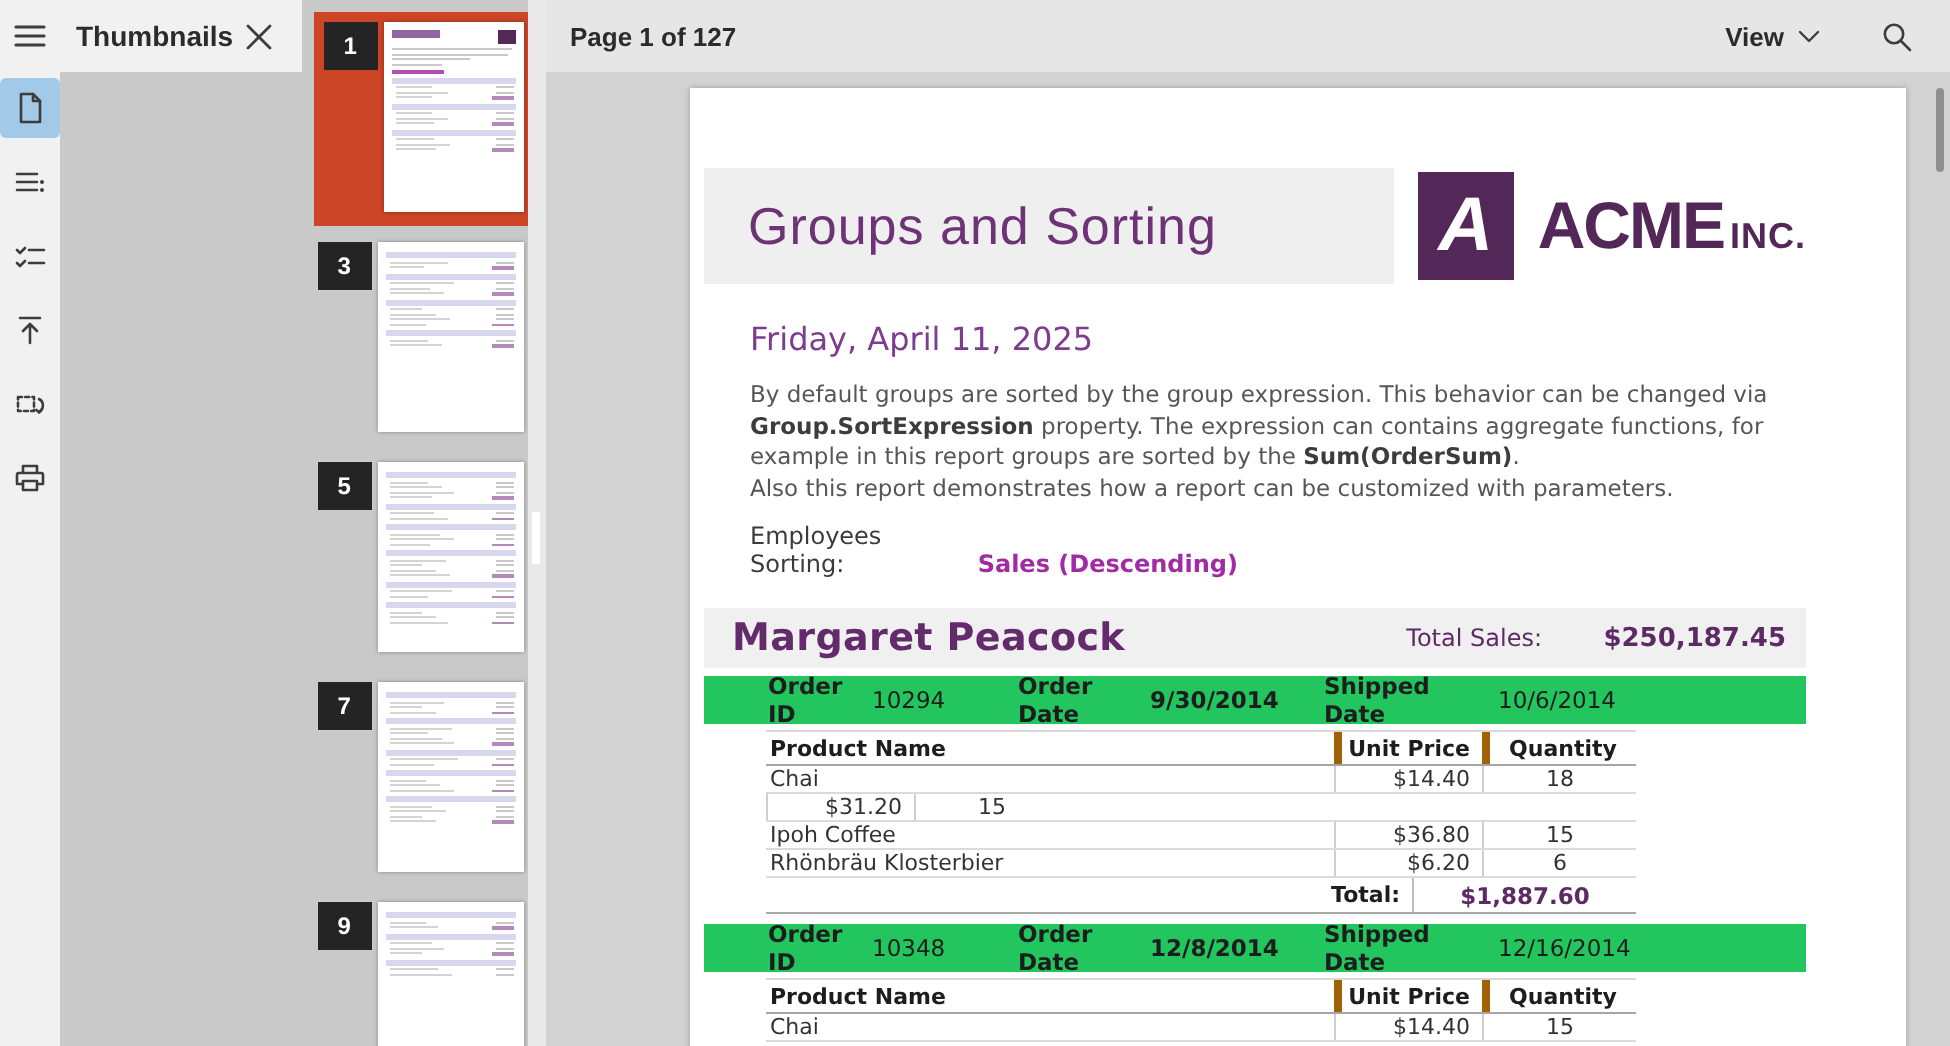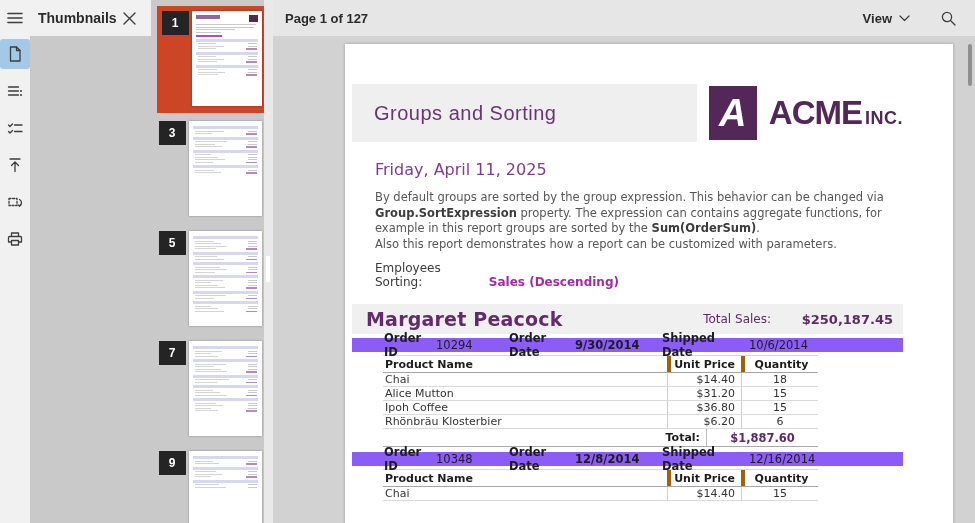--- a/index.html
+++ b/index.html
@@ -48,40 +48,40 @@
   .search-btn { margin-left:14px; }
 
   .viewport { flex:1; background:#D2D2D2; position:relative; overflow:hidden; }
   .vscroll { position:absolute; right:3px; top:8px; width:4px; height:470px; }
   .vscroll .vthumb { width:4px; height:42px; background:#8f8f8f; border-radius:2px; }
 
   
   .page { position:absolute; left:72px; top:8px; width:608px; height:700px; background:#fff; box-shadow:0 0 3px rgba(0,0,0,.25); font-family:"DejaVu Sans", sans-serif; }
   .doc-header { display:flex; margin:40px 50px 0 7px; height:58px; }
   .title-band { flex:1; background:#EFEFEF; display:flex; align-items:center; }
-  .doc-title { font-family:"Liberation Sans", sans-serif; font-weight:300; font-size:20px; color:#6E3276; padding-left:22px; letter-spacing:.5px; }
+  .doc-title { font-family:"Liberation Sans", sans-serif; font-weight:300; font-size:26px; color:#6E3276; padding-left:22px; letter-spacing:.5px; }
   .logo { display:flex; align-items:center; padding-left:12px; }
   .logo-mark { width:48px; height:54px; background:#542759; color:#fff; display:flex; align-items:center; justify-content:center; font-weight:700; font-style:italic; font-size:38px; font-family:"Liberation Sans", sans-serif; transform:skewX(0deg); }
   .logo-text { display:flex; align-items:baseline; margin-left:12px; color:#542759; font-family:"Liberation Sans", sans-serif; }
   .logo-name { font-size:33px; font-weight:700; letter-spacing:-1px; }
   .logo-suffix { font-size:18px; font-weight:700; margin-left:3px; letter-spacing:.5px; }
 
   .doc-date { margin:18px 0 0 30px; font-size:16px; color:#7E3C90; }
   .doc-intro { margin:11px 50px 0 30px; font-size:11.5px; color:#565656; line-height:15.5px; }
   .doc-intro b { color:#3c3c3c; }
   .param-row { margin:9px 0 0 30px; font-size:12px; color:#3b3b3b; }
   .param-label { display:inline-block; width:110px; }
   .param-value { font-weight:700; color:#A22BA5; }
 
   .group-band { margin:15px 50px 0 7px; height:30px; background:#F0F0F0; display:flex; align-items:center; }
   .group-name { flex:1; font-size:19px; font-weight:700; color:#632B6B; padding-left:14px; letter-spacing:.2px; }
   .ts-label { font-size:12px; color:#5E2A66; }
   .ts-value { width:132px; text-align:right; font-size:13px; font-weight:700; color:#5E2A66; padding-right:10px; }
 
-  .order-band { margin:4px 50px 0 7px; height:14px; background:#8b5cf6; display:flex; align-items:center; font-size:11.5px; color:#1d1d1d; }
+  .order-band { margin:4px 50px 0 7px; height:24px; background:#22c55e; display:flex; align-items:center; font-size:11.5px; color:#1d1d1d; }
   .ob-l { font-weight:700; }
   .ob-id-l { margin-left:32px; width:52px; }
   .ob-id-v { width:73px; }
   .ob-od-l { width:66px; }
   .ob-od-v { width:87px;font-weight:bold; }
   .ob-sd-l { width:87px; }
 
   .ptable { margin:3px 0 0 38px; width:435px; font-size:11px; color:#333; }
   .trow { display:flex; height:14px; align-items:center; border-bottom:1px solid #DADADA; }
   .trow.head { height:18px; font-weight:700; color:#1d1d1d; border-top:1px solid #D8D8D8; border-bottom:1px solid #A6A6A6; }
@@ -851,21 +851,20 @@
                   <div class="c-name">Product Name</div>
                   <div class="c-price">Unit Price</div>
                   <div class="c-qty">Quantity</div>
                 </div>
                 <div class="trow">
                   <div class="c-name">Chai</div>
                   <div class="c-price">$14.40</div>
                   <div class="c-qty">18</div>
                 </div>
                 <div class="trow">
-                  <div class="c-name">Alice Mutton</div>
                   <div class="c-price">$31.20</div>
                   <div class="c-qty">15</div>
                 </div>
                 <div class="trow">
                   <div class="c-name">Ipoh Coffee</div>
                   <div class="c-price">$36.80</div>
                   <div class="c-qty">15</div>
                 </div>
                 <div class="trow">
                   <div class="c-name">Rhönbräu Klosterbier</div>

